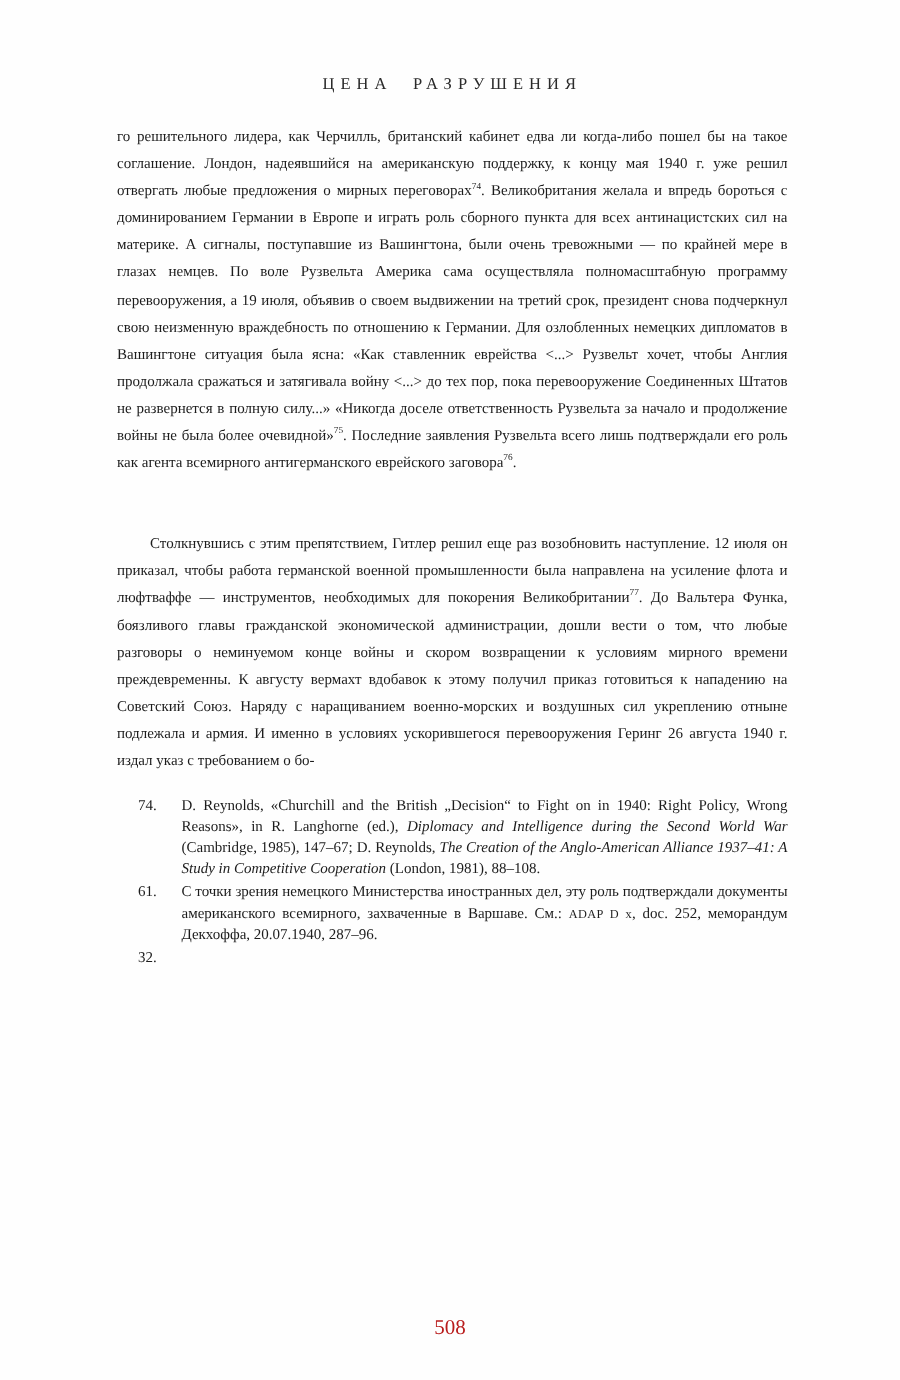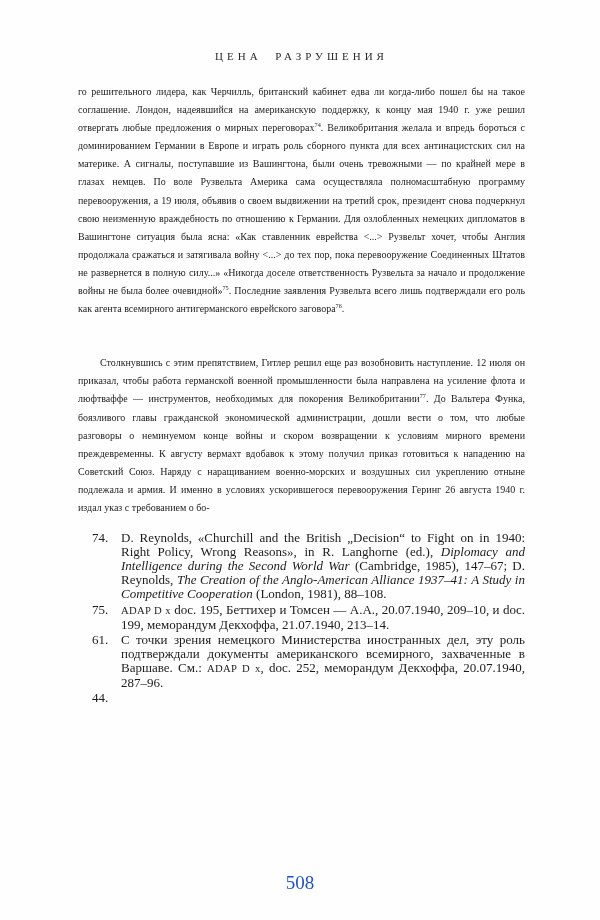--- a/index.html
+++ b/index.html
@@ -44,21 +44,21 @@
   .sup {
     vertical-align: super;
     font-size: 0.62em;
     line-height: 0;
   }
   .italic { font-style: italic; }
   .sc { font-size: 0.82em; letter-spacing: 0.03em; }
   .footnotes {
     margin-top: 14px;
     padding-left: 14px;
-    font-size: 13px;
+    font-size: 10px;
     line-height: 14.1px;
     text-align: justify;
     hyphens: auto;
     -webkit-hyphens: auto;
   }
   .footnote {
     position: relative;
     padding-left: 29px;
     margin: 0 0 1px 0;
   }
@@ -66,49 +66,45 @@
     position: absolute;
     left: 0;
     top: 0;
   }
   .page-number {
     position: absolute;
     bottom: 26px;
     left: 0;
     width: 100%;
     text-align: center;
-    font-size: 19px;
-    color: #1d4ed8;
+    font-size: 14px;
+    color: #b91c1c;
   }
 </style>
 </head>
 <body>
 
 <div class="page">
 
   <div class="running-head">ЦЕНА РАЗРУШЕНИЯ</div>
 
   <div class="body-text">
     <p class="para no-indent"><span>го решительного лидера, как Черчилль, британский кабинет едва ли когда-либо пошел бы на такое соглашение. Лондон, надеявшийся на американскую поддержку, к концу мая 1940 г. уже решил отвергать любые предложения о мирных переговорах</span><span class="sup">74</span><span>. Великобритания желала и впредь бороться с доминированием Германии в Европе и играть роль сборного пункта для всех антинацистских сил на материке. А сигналы, поступавшие из Вашингтона, были очень тревожными — по крайней мере в глазах немцев. По воле Рузвельта Америка сама осуществляла полномасштабную программу перевооружения, а 19 июля, объявив о своем выдвижении на третий срок, президент снова подчеркнул свою неизменную враждебность по отношению к Германии. Для озлобленных немецких дипломатов в Вашингтоне ситуация была ясна: «Как ставленник еврейства &lt;...&gt; Рузвельт хочет, чтобы Англия продолжала сражаться и затягивала войну &lt;...&gt; до тех пор, пока перевооружение Соединенных Штатов не развернется в полную силу...» «Никогда доселе ответственность Рузвельта за начало и продолжение войны не была более очевидной»</span><span class="sup">75</span><span>. Последние заявления Рузвельта всего лишь подтверждали его роль как агента всемирного антигерманского еврейского заговора</span><span class="sup">76</span><span>.</span></p>
     <p class="para indent"><span>Столкнувшись с этим препятствием, Гитлер решил еще раз возобновить наступление. 12 июля он приказал, чтобы работа германской военной промышленности была направлена на усиление флота и люфтваффе — инструментов, необходимых для покорения Великобритании</span><span class="sup">77</span><span>. До Вальтера Функа, боязливого главы гражданской экономической администрации, дошли вести о том, что любые разговоры о неминуемом конце войны и скором возвращении к условиям мирного времени преждевременны. К августу вермахт вдобавок к этому получил приказ готовиться к нападению на Советский Союз. Наряду с наращиванием военно-морских и воздушных сил укреплению отныне подлежала и армия. И именно в условиях ускорившегося перевооружения Геринг 26 августа 1940 г. издал указ с требованием о бо-</span></p>
   </div>
 
   <div class="footnotes">
     <div class="footnote">
       <span class="fn-num">74.</span>
       <span class="fn-text"><span>D. Reynolds, «Churchill and the British „Decision“ to Fight on in 1940: Right Policy, Wrong Reasons», in R. Langhorne (ed.), </span><span class="italic">Diplomacy and Intelligence during the Second World War</span><span> (Cambridge, 1985), 147–67; D. Reynolds, </span><span class="italic">The Creation of the Anglo-American Alliance 1937–41: A Study in Competitive Cooperation</span><span> (London, 1981), 88–108.</span></span>
     </div>
     <div class="footnote">
-      <span class="fn-num">75.</span>
-      <span class="fn-text"><span class="sc">ADAP D x</span><span> doc. 195, Беттихер и Томсен — А.А., 20.07.1940, 209–10, и doc. 199, меморандум Декхоффа, 21.07.1940, 213–14.</span></span>
-    </div>
-    <div class="footnote">
       <span class="fn-num">61.</span>
       <span class="fn-text"><span>С точки зрения немецкого Министерства иностранных дел, эту роль подтверждали документы американского всемирного, захваченные в Варшаве. См.: </span><span class="sc">ADAP D x</span><span>, doc. 252, меморандум Декхоффа, 20.07.1940, 287–96.</span></span>
     </div>
     <div class="footnote">
-      <span class="fn-num">44.</span>
+      <span class="fn-num">32.</span>
     </div>
   </div>
 
   <div class="page-number">508</div>
 
 </div>
 
 </body></html>

